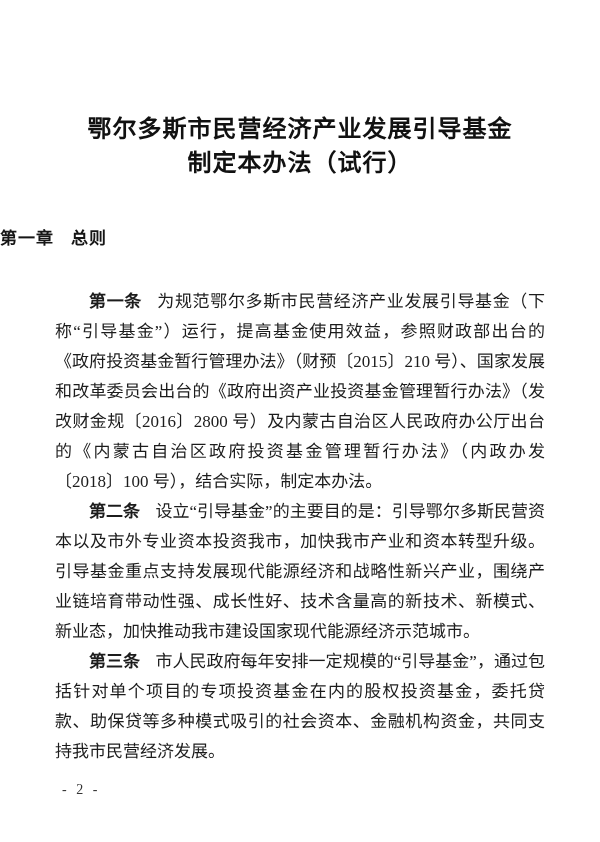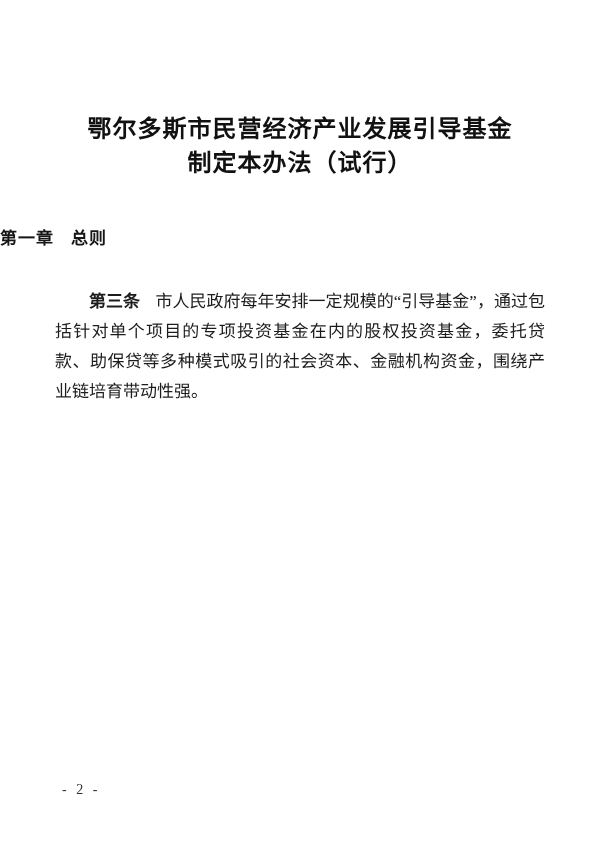--- a/index.html
+++ b/index.html
@@ -72,18 +72,20 @@
   <div class="doc-title">
     <div>鄂尔多斯市民营经济产业发展引导基金</div>
     <div>制定本办法（试行）</div>
   </div>
 
   <div class="chapter-heading">
     <span>第一章</span><span class="chapter-sep"></span><span>总则</span>
   </div>
 
   <div class="body-text">
-    <p><span class="article-label">第三条</span><span>市人民政府每年安排一定规模的“引导基金”，通过包括针对单个项目的专项投资基金在内的股权投资基金，委托贷款、助保贷等多种模式吸引的社会资本、金融机构资金，围绕产业链培育带动性强。</span></p>
+    <p><span class="article-label">第一条</span><span>为规范鄂尔多斯市民营经济产业发展引导基金（下称“引导基金”）运行，提高基金使用效益，参照财政部出台的《政府投资基金暂行管理办法》（财预〔2015〕210 号）、国家发展和改革委员会出台的《政府出资产业投资基金管理暂行办法》（发改财金规〔2016〕2800 号）及内蒙古自治区人民政府办公厅出台的《内蒙古自治区政府投资基金管理暂行办法》（内政办发〔2018〕100 号），结合实际，制定本办法。</span></p>
+    <p><span class="article-label">第二条</span><span>设立“引导基金”的主要目的是：引导鄂尔多斯民营资本以及市外专业资本投资我市，加快我市产业和资本转型升级。引导基金重点支持发展现代能源经济和战略性新兴产业，围绕产业链培育带动性强、成长性好、技术含量高的新技术、新模式、新业态，加快推动我市建设国家现代能源经济示范城市。</span></p>
+    <p><span class="article-label">第三条</span><span>市人民政府每年安排一定规模的“引导基金”，通过包括针对单个项目的专项投资基金在内的股权投资基金，委托贷款、助保贷等多种模式吸引的社会资本、金融机构资金，共同支持我市民营经济发展。</span></p>
   </div>
 
   <div class="page-number">- 2 -</div>
 
 </div>
 
 </body></html>

